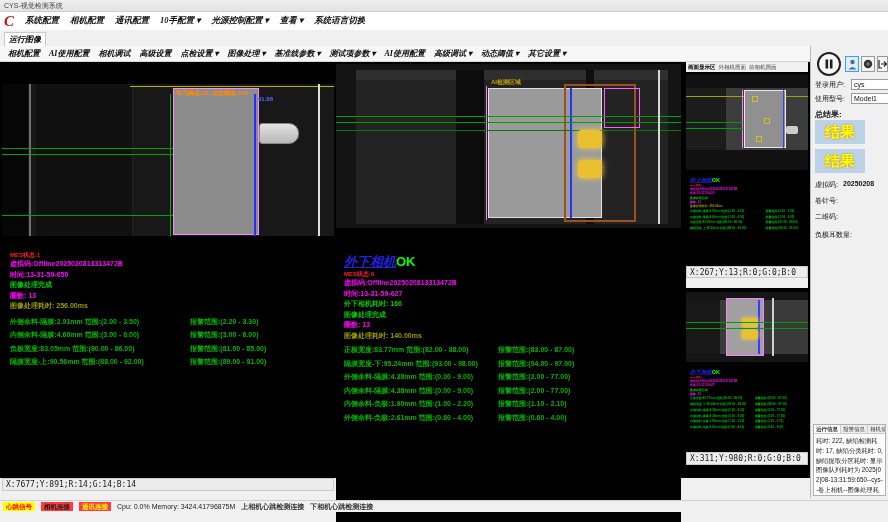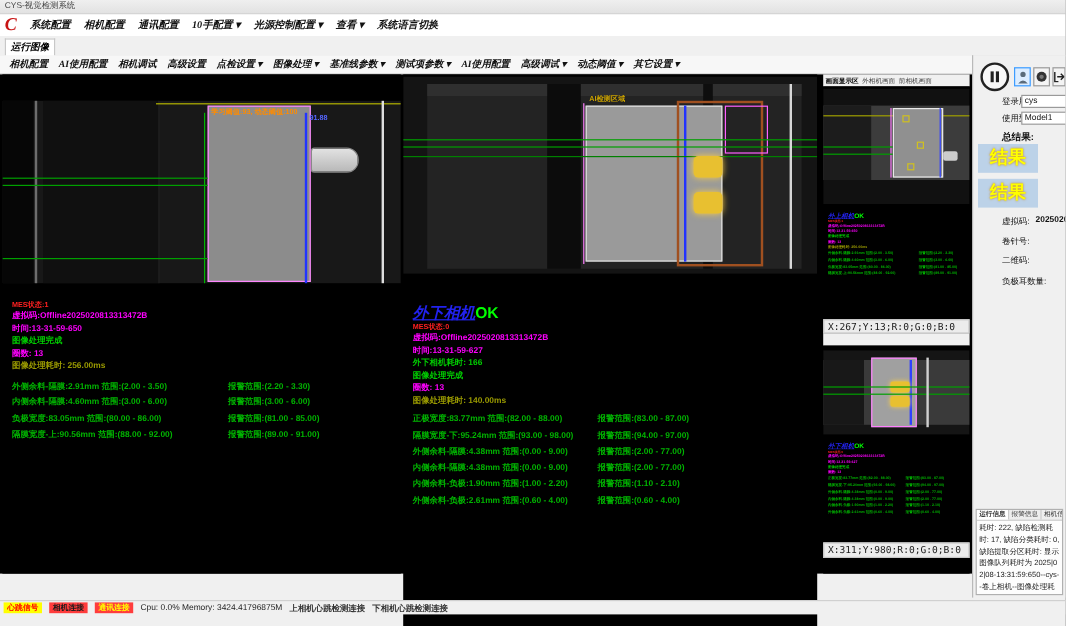--- a/index.html
+++ b/index.html
@@ -26,21 +26,21 @@
   .mes-txt{color:#ff2020;font-size:6px;font-weight:bold;line-height:7px;display:block;}
   .meta{display:block;font-size:7px;font-weight:bold;line-height:10.5px;white-space:nowrap;}
   .m-mag{color:#ff00ff;} .m-grn{color:#00cc00;} .m-olv{color:#9a9a00;}
   .mrow{position:relative;height:13.5px;font-size:7px;font-weight:bold;color:#00b400;white-space:nowrap;}
   .mcol2{position:absolute;top:0;}
   .mini{transform:scale(0.42);transform-origin:0 0;width:320px;}
   
   .g{position:absolute;}
   
   #panel{left:810px;top:46px;width:78px;height:452px;background:#f0f0f0;border-left:1px solid #b9b9b9;box-sizing:border-box;}
-  .p-label{position:absolute;font-size:7px;color:#111;margin-left:20px;}
+  .p-label{position:absolute;font-size:7px;color:#111;}
   .p-input{position:absolute;background:#fff;border:1px solid #9a9a9a;font-size:7px;color:#111;line-height:9px;padding:0 2px;width:34px;height:9px;}
   .result-box{position:absolute;width:50px;height:24px;background:#bcd2e8;color:#ffff00;font-weight:bold;font-size:15px;line-height:24px;text-align:center;font-family:"Liberation Serif",serif;text-shadow:0 0 2px #c87800;}
   .btn{position:absolute;background:#f4f4f4;border:1px solid #9a9a9a;box-sizing:border-box;display:flex;align-items:center;justify-content:center;}
   .btn.sel{border:1px solid #3c9cff;background:#dcedff;}
   #infobox{position:absolute;left:2px;top:378px;width:73px;height:72px;background:#fdfdfd;border:1px solid #b0b0b0;box-sizing:border-box;overflow:hidden;}
   .info-tab{font-size:5.5px;color:#333;border-right:1px solid #ccc;padding:0 2px;line-height:8px;white-space:nowrap;}
   #info-text{font-size:6.3px;color:#222;line-height:1.55;padding:2px;word-break:break-all;}
   
   #statusbar{left:0;top:500px;width:888px;height:12px;background:#f0f0f0;border-top:1px solid #d0d0d0;display:flex;align-items:center;gap:6px;padding-left:3px;box-sizing:border-box;}
   .badge{font-size:6.5px;font-weight:bold;line-height:9px;padding:0 3px;}
@@ -114,20 +114,21 @@
       <span class="meta m-grn">图像处理完成</span>
       <span class="meta m-mag">圈数: 13</span>
       <span class="meta m-olv">图像处理耗时: 256.00ms</span>
       <div style="height:5px;"></div>
       <div class="mrow"><span>外侧余料-隔膜:2.91mm 范围:(2.00 - 3.50)</span><span class="mcol2" style="left:180px;">报警范围:(2.20 - 3.30)</span></div>
       <div class="mrow"><span>内侧余料-隔膜:4.60mm 范围:(3.00 - 6.00)</span><span class="mcol2" style="left:180px;">报警范围:(3.00 - 6.00)</span></div>
       <div class="mrow"><span>负极宽度:83.05mm 范围:(80.00 - 86.00)</span><span class="mcol2" style="left:180px;">报警范围:(81.00 - 85.00)</span></div>
       <div class="mrow"><span>隔膜宽度-上:90.56mm 范围:(88.00 - 92.00)</span><span class="mcol2" style="left:180px;">报警范围:(89.00 - 91.00)</span></div>
     </div>
   </div>
+  <div class="coordbar" style="left:2px;top:478px;width:332px;height:13px;">X:7677;Y:891;R:14;G:14;B:14</div>
 
   <div class="view" style="left:336px;top:62px;width:345px;height:484px;">
 
     <div class="g" style="left:0;top:2px;width:345px;height:164px;background:#141414;">
       <div class="g" style="left:20px;top:6px;width:312px;height:154px;background:#232323;"></div>
       <div class="g" style="left:20px;top:6px;width:312px;height:10px;background:#2f2f2f;"></div>
       <div class="g" style="left:120px;top:6px;width:28px;height:154px;background:#0c0c0c;"></div>
       <div class="g" style="left:250px;top:6px;width:8px;height:154px;background:#0e0e0e;"></div>
       <div class="g" style="left:155px;top:14px;font-size:6px;color:#c8a000;font-weight:bold;white-space:nowrap;">AI检测区域</div>
       <div class="g" style="left:150px;top:22px;width:1px;height:134px;background:#ff80ff;"></div>

